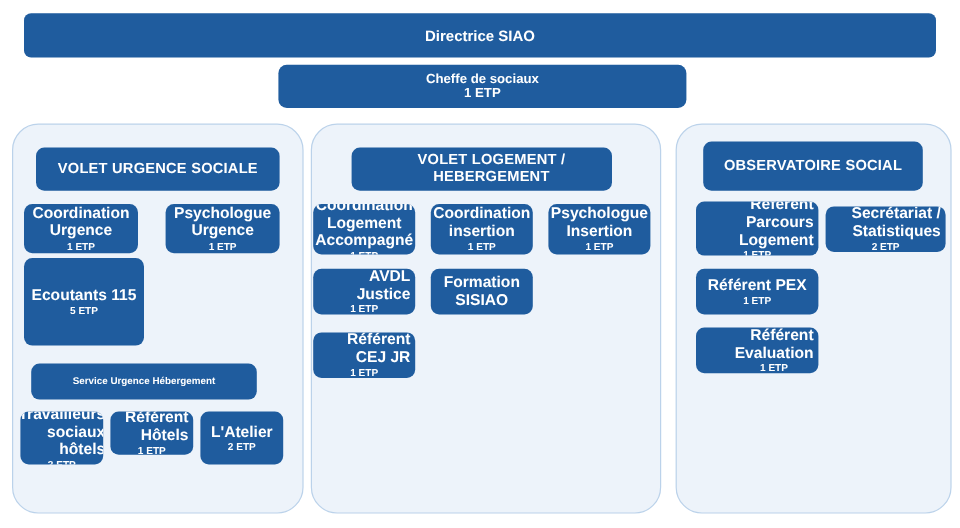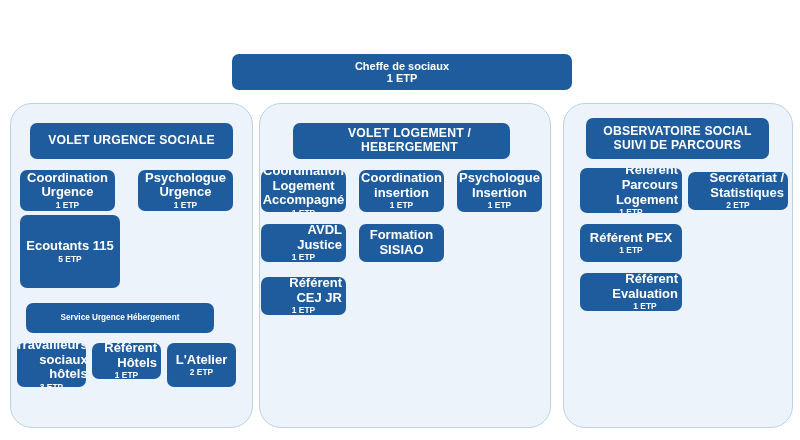--- a/index.html
+++ b/index.html
@@ -103,20 +103,23 @@
     padding: 0 4px;
   }
   .txt.center { text-align: center; }
   .txt.right  { text-align: right; }
 </style>
 </head>
 <body>
 
 <div id="org-root">
 
+  <div class="box banner-top">
+    <span class="txt center">Directrice SIAO</span>
+  </div>
 
   <div class="box banner-second">
     <span class="txt center">Cheffe de sociaux</span>
     <span class="txt center line2">1 ETP</span>
   </div>
 
   <div class="panel" id="panel-urgence"></div>
 
   <div class="box col-header" style="left:30px; top:123px; width:203px; height:36px;">
     <span class="txt center">VOLET URGENCE SOCIALE</span>
@@ -216,21 +219,20 @@
     <span class="txt right node-title">
       <span class="t-line">Référent CEJ JR</span>
     </span>
     <span class="txt right node-etp">1 ETP</span>
   </div>
 
   <div class="panel" id="panel-observatoire"></div>
 
   <div class="box col-header" style="left:586px; top:118px; width:183px; height:41px;">
     <span class="txt center">OBSERVATOIRE SOCIAL</span>
-    <span class="txt center">SUIVI DE PARCOURS</span>
   </div>
 
   <div class="box" style="left:580px; top:168px; width:102px; height:45px;">
     <span class="txt right node-title">
       <span class="t-line">Référent Parcours</span>
       <span class="t-line">Logement</span>
     </span>
     <span class="txt right node-etp">1 ETP</span>
   </div>
 

